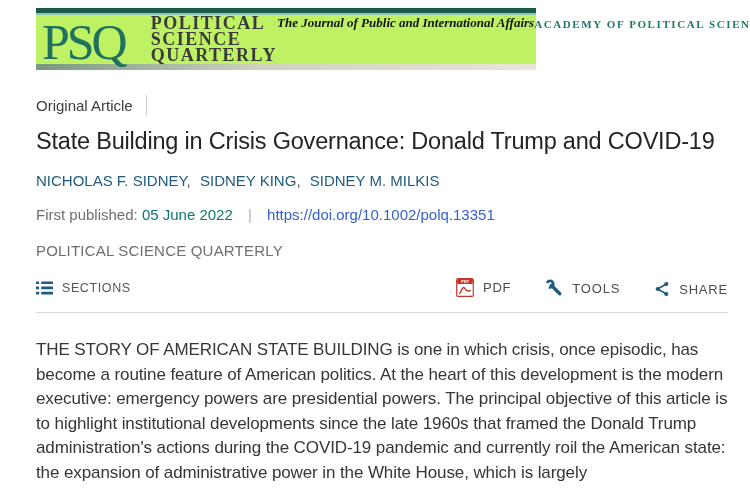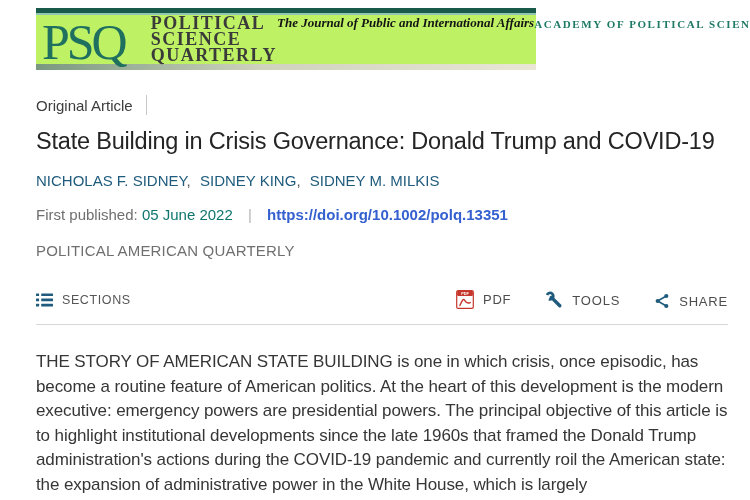--- a/index.html
+++ b/index.html
@@ -43,26 +43,26 @@
   
   .title{margin-top:13px;font-size:23.5px;font-weight:normal;color:#242424;letter-spacing:-0.2px;}
   .authors{margin-top:17px;font-size:15px;color:#1f5b7d;}
   .author{color:#1f5b7d;text-decoration:none;cursor:pointer;}
   .author-sep{color:#555555;margin-right:5px;}
 
   .pub-row{margin-top:17px;font-size:15px;}
   .pub-label{color:#6f6f6f;}
   .pub-date{color:#0f766e;}
   .pub-pipe{color:#b5b5b5;margin:0 11px;}
-  .doi-link{color:#3560cf;font-weight:bold;text-decoration:none;cursor:pointer;margin-top:28px;}
+  .doi-link{color:#3560cf;font-weight:normal;text-decoration:none;cursor:pointer;margin-top:28px;}
 
   .journal-name{margin-top:19px;font-size:15px;color:#6f6f6f;letter-spacing:0.2px;}
 
   
-  .toolbar{margin-top:31px;display:flex;align-items:center;}
+  .toolbar{margin-top:19px;display:flex;align-items:center;}
   .tool{display:flex;align-items:center;gap:9px;cursor:pointer;background:none;border:none;padding:0;}
   .tool-label{font-size:13px;color:#4d4d4d;letter-spacing:0.8px;font-family:"Liberation Sans", sans-serif;}
   .sections .tool-label{font-size:12.5px;color:#565656;letter-spacing:0.6px;}
   .toolbar-right{margin-left:auto;display:flex;align-items:flex-end;gap:34px;}
 
   .divider{margin-top:15px;border-top:1px solid #d8d8d8;width:692px;}
 
   
   .body-paragraph{
     margin-top:25px;width:692px;font-size:17px;line-height:24.5px;
@@ -106,21 +106,21 @@
     <a class="author">SIDNEY M. MILKIS</a>
   </div>
 
   <div class="pub-row">
     <span class="pub-label">First published:</span>
     <span class="pub-date">05 June 2022</span>
     <span class="pub-pipe">|</span>
     <a class="doi-link">https://doi.org/10.1002/polq.13351</a>
   </div>
 
-  <div class="journal-name">POLITICAL AMERICAN QUARTERLY</div>
+  <div class="journal-name">POLITICAL SCIENCE QUARTERLY</div>
 
   <div class="toolbar">
     <button class="tool sections">
       <span style="display:flex;">
         <svg width="17" height="14" viewBox="0 0 17 14" fill="#1f5b7d">
           <rect y="0.4" width="3.1" height="2.7" rx="0.5"></rect>
             <rect x="5.2" y="0.4" width="11.8" height="2.7" rx="0.5"></rect>
           <rect y="5.6" width="3.1" height="2.7" rx="0.5"></rect>
             <rect x="5.2" y="5.6" width="11.8" height="2.7" rx="0.5"></rect>
           <rect y="10.8" width="3.1" height="2.7" rx="0.5"></rect>

